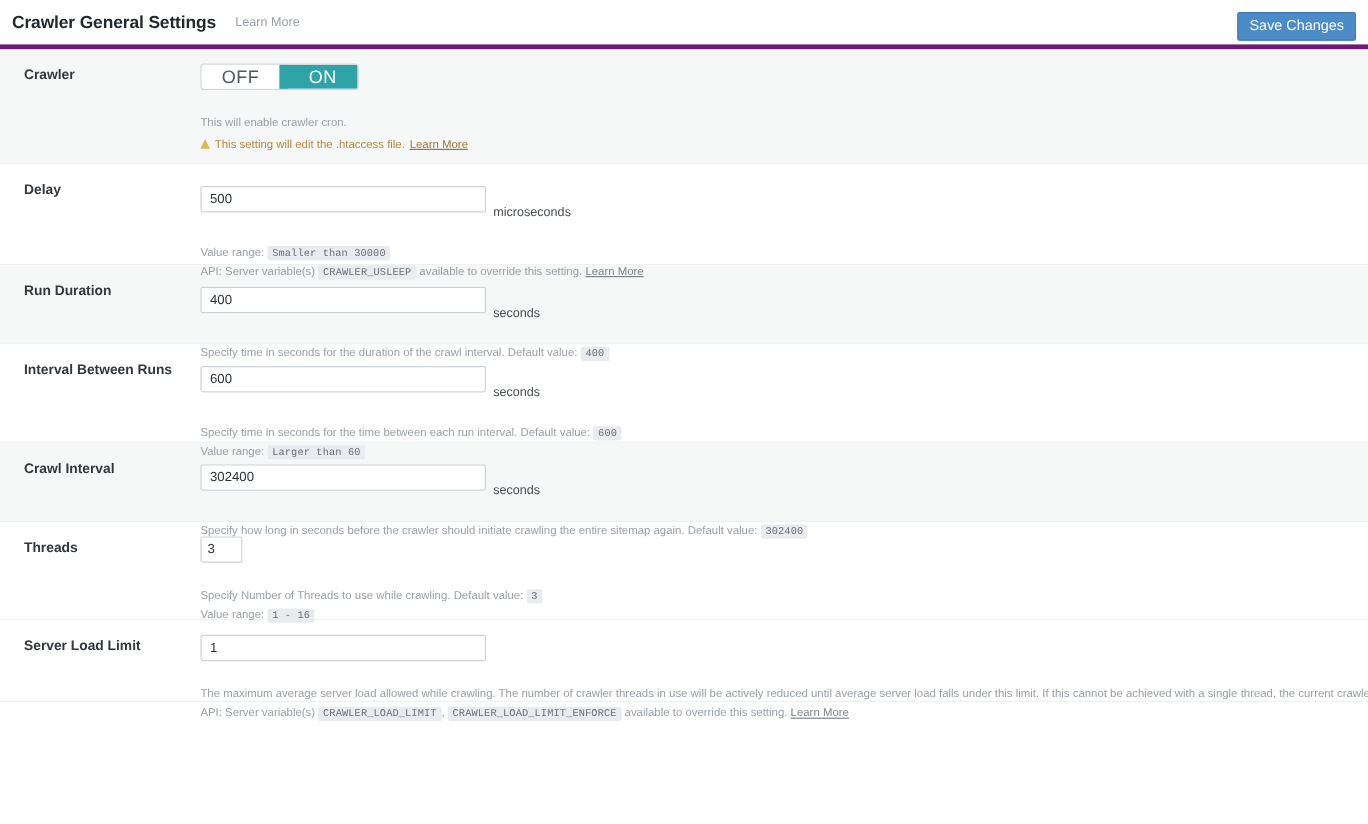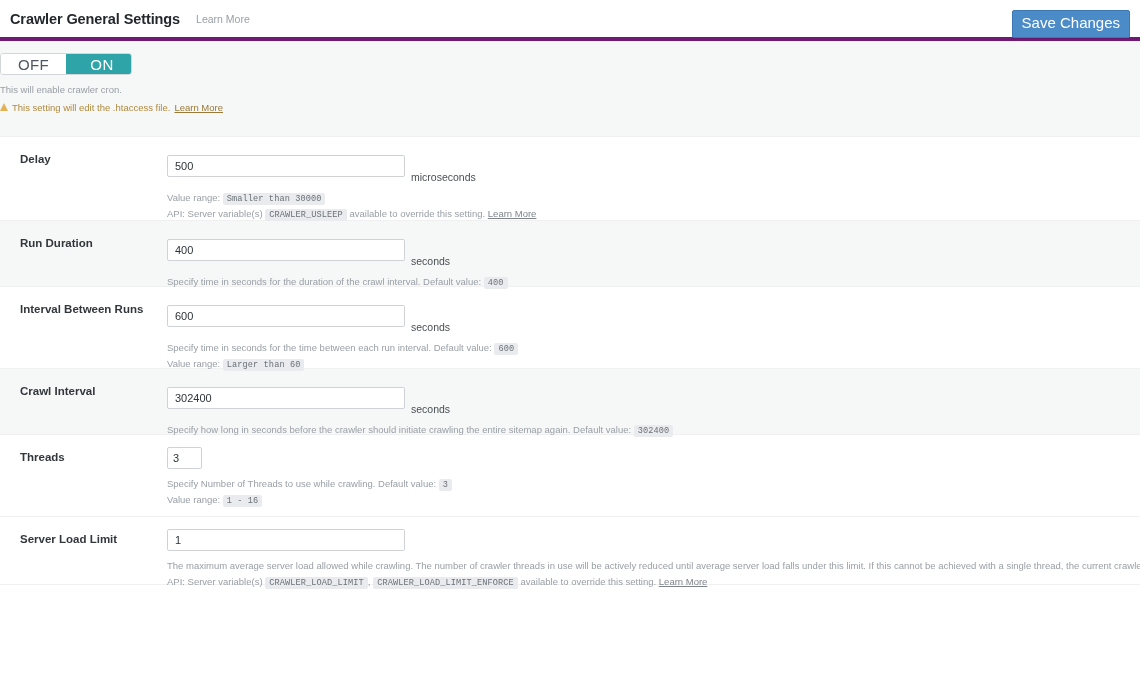--- a/index.html
+++ b/index.html
@@ -35,21 +35,21 @@
     text-decoration: none;
   }
   .save-btn {
     position: absolute;
     right: 10px;
     top: 10px;
     background: #4b8bc8;
     border: 1px solid #3d7ab5;
     border-radius: 2px;
     color: #ffffff;
-    font-size: 15px;
+    font-size: 12px;
     padding: 4px 9px 5px;
     line-height: 1.1;
     cursor: pointer;
     font-family: "Liberation Sans", sans-serif;
     box-shadow: 0 1px 0 rgba(0,0,0,.08);
   }
 
   
   .row {
     display: flex;
@@ -124,21 +124,21 @@
     font-size: 10.5px;
     color: #4a4f54;
     margin-top: 22px;
   }
 
   
   .desc {
     font-size: 9.5px;
     color: #9aa0a6;
     line-height: 1.65;
-    margin-top: 7px;
+    margin-top: 20px;
   }
   .desc-line { display: block; }
   code.chip {
     font-family: "Liberation Mono", monospace;
     font-size: 8.6px;
     background: #e9ebee;
     color: #6b7177;
     padding: 1px 4px;
     border-radius: 2px;
     letter-spacing: .1px;
@@ -172,20 +172,21 @@
 
 <div class="page">
 
   <div class="header">
     <span class="page-title">Crawler General Settings</span>
     <a class="learn-more-top" href="#">Learn More</a>
     <button class="save-btn">Save Changes</button>
   </div>
 
   <div class="row alt" style="height:96px">
+    <div class="row-label">Crawler</div>
     <div class="row-body">
       <div class="toggle">
         <div class="opt">OFF</div>
         <div class="opt active">ON</div>
       </div>
       <div class="desc">
         <span class="desc-line">This will enable crawler cron.</span>
         <span class="warn-line">
           <span class="warn-icon"></span>
           <span>This setting will edit the .htaccess file.</span>

